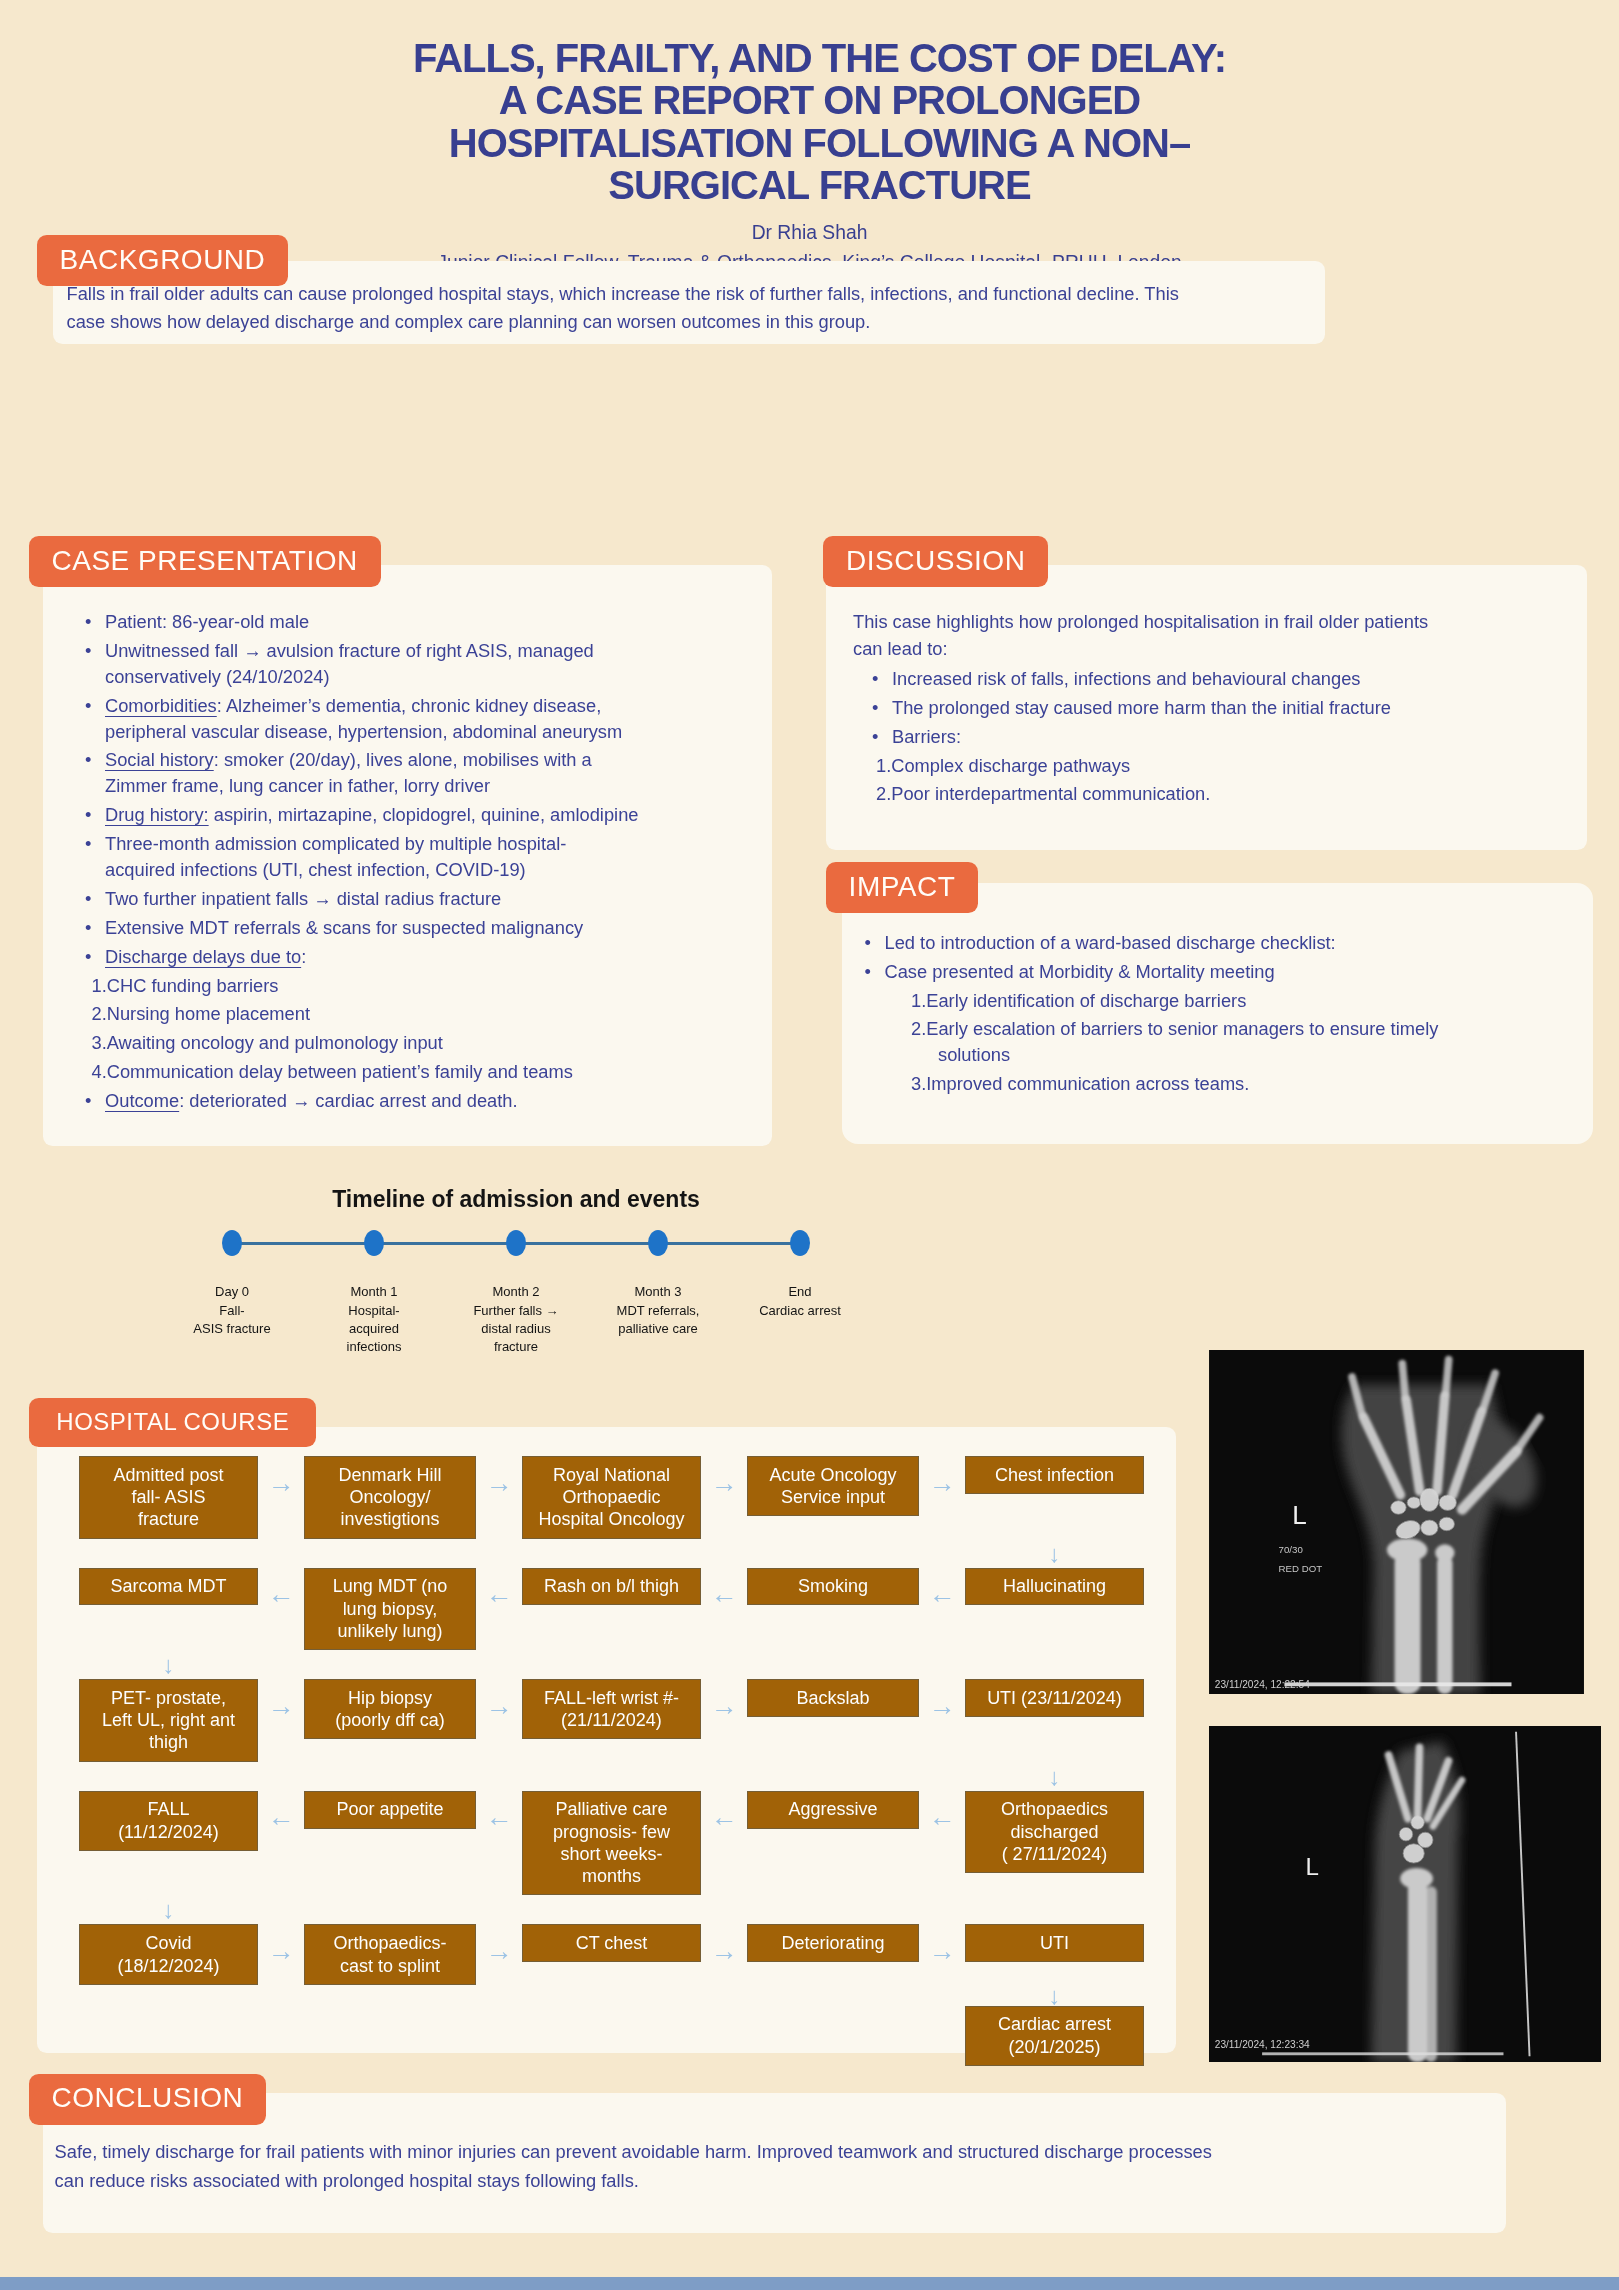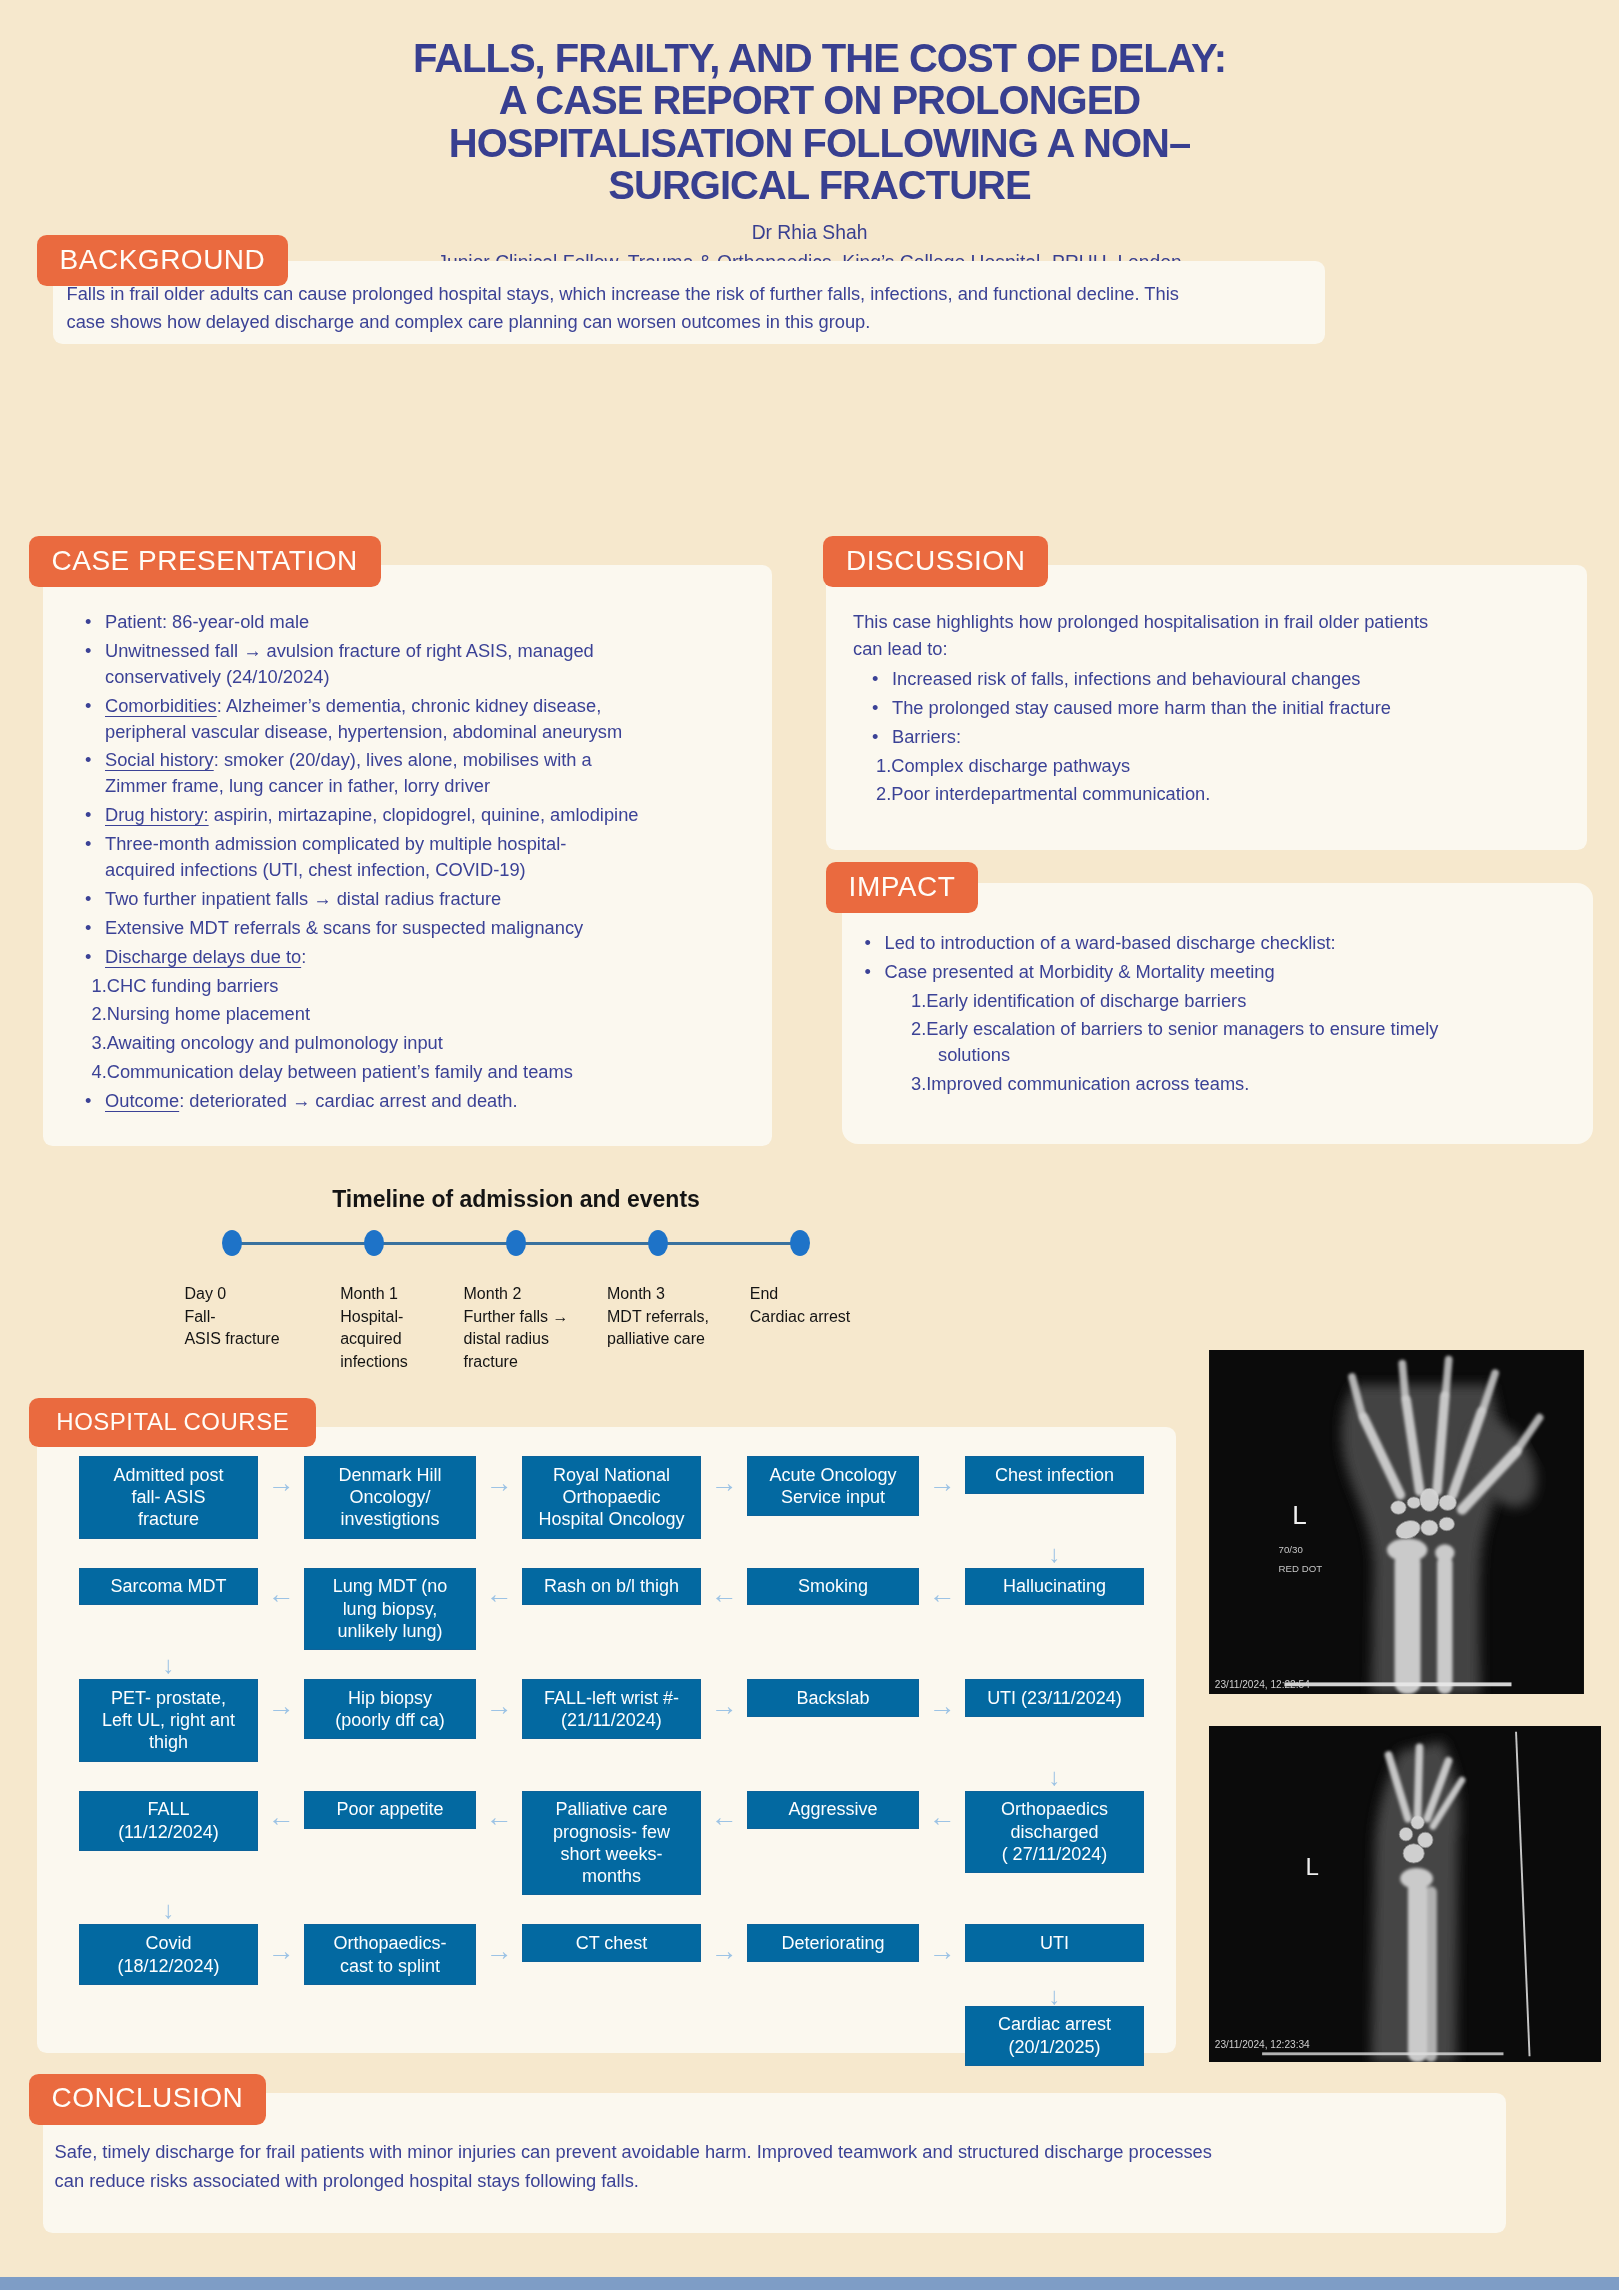--- a/index.html
+++ b/index.html
@@ -29,30 +29,30 @@
   ol.nums li{margin:2.9px 0;white-space:pre-line;line-height:1.42;font-size:18.3px;
     padding-left:27px;text-indent:-27px;}
   .lead{text-decoration:underline;text-underline-offset:3.9px;}
   
   .timeline{position:absolute;top:1186px;left:161px;width:710px;color:#141414;}
   .tl-title{font-size:23px;font-weight:bold;text-align:center;margin-bottom:17.4px;}
   .tl-body{position:relative;display:flex;}
   .tl-line{position:absolute;top:11.6px;left:70px;right:70px;height:2.9px;background:#39719E;z-index:0;}
   .tl-event{flex:1;display:flex;flex-direction:column;align-items:center;z-index:1;}
   .tl-dot{width:20px;height:26px;border-radius:50%;background:#1E73C8;}
-  .tl-label{margin-top:27px;font-size:16px;line-height:1.4;white-space:pre-line;}
+  .tl-label{margin-top:27px;font-size:13px;line-height:1.4;text-align:center;white-space:pre-line;}
   
   .flow{
     position:absolute;left:42px;top:29px;display:grid;
     grid-template-columns:179px 46px 172px 46px 179px 46px 172px 46px 179px;
     grid-template-rows:auto 29px auto 29px auto 29px auto 29px auto 21px auto;
     align-items:start;
   }
   .flow-box{
-    background:#0369a1;border:1px solid rgba(35,90,140,.35);color:#FDFEFF;
+    background:#a16207;border:1px solid rgba(35,90,140,.35);color:#FDFEFF;
     font-size:18px;line-height:1.24;text-align:center;white-space:pre-line;
     padding:6.8px 5.8px;min-height:29px;box-sizing:border-box;width:100%;
     display:flex;align-items:center;justify-content:center;
   }
   .h-arrow{align-self:start;margin-top:13.5px;text-align:center;color:#9CC3E5;font-size:27px;line-height:1;}
   .v-arrow{text-align:center;color:#9CC3E5;font-size:24px;line-height:29px;}
   
   .xray{position:absolute;display:block;}
   
   .bottom-strip{position:absolute;left:0;bottom:0;width:100%;height:13.5px;background:#7E9DC6;}

